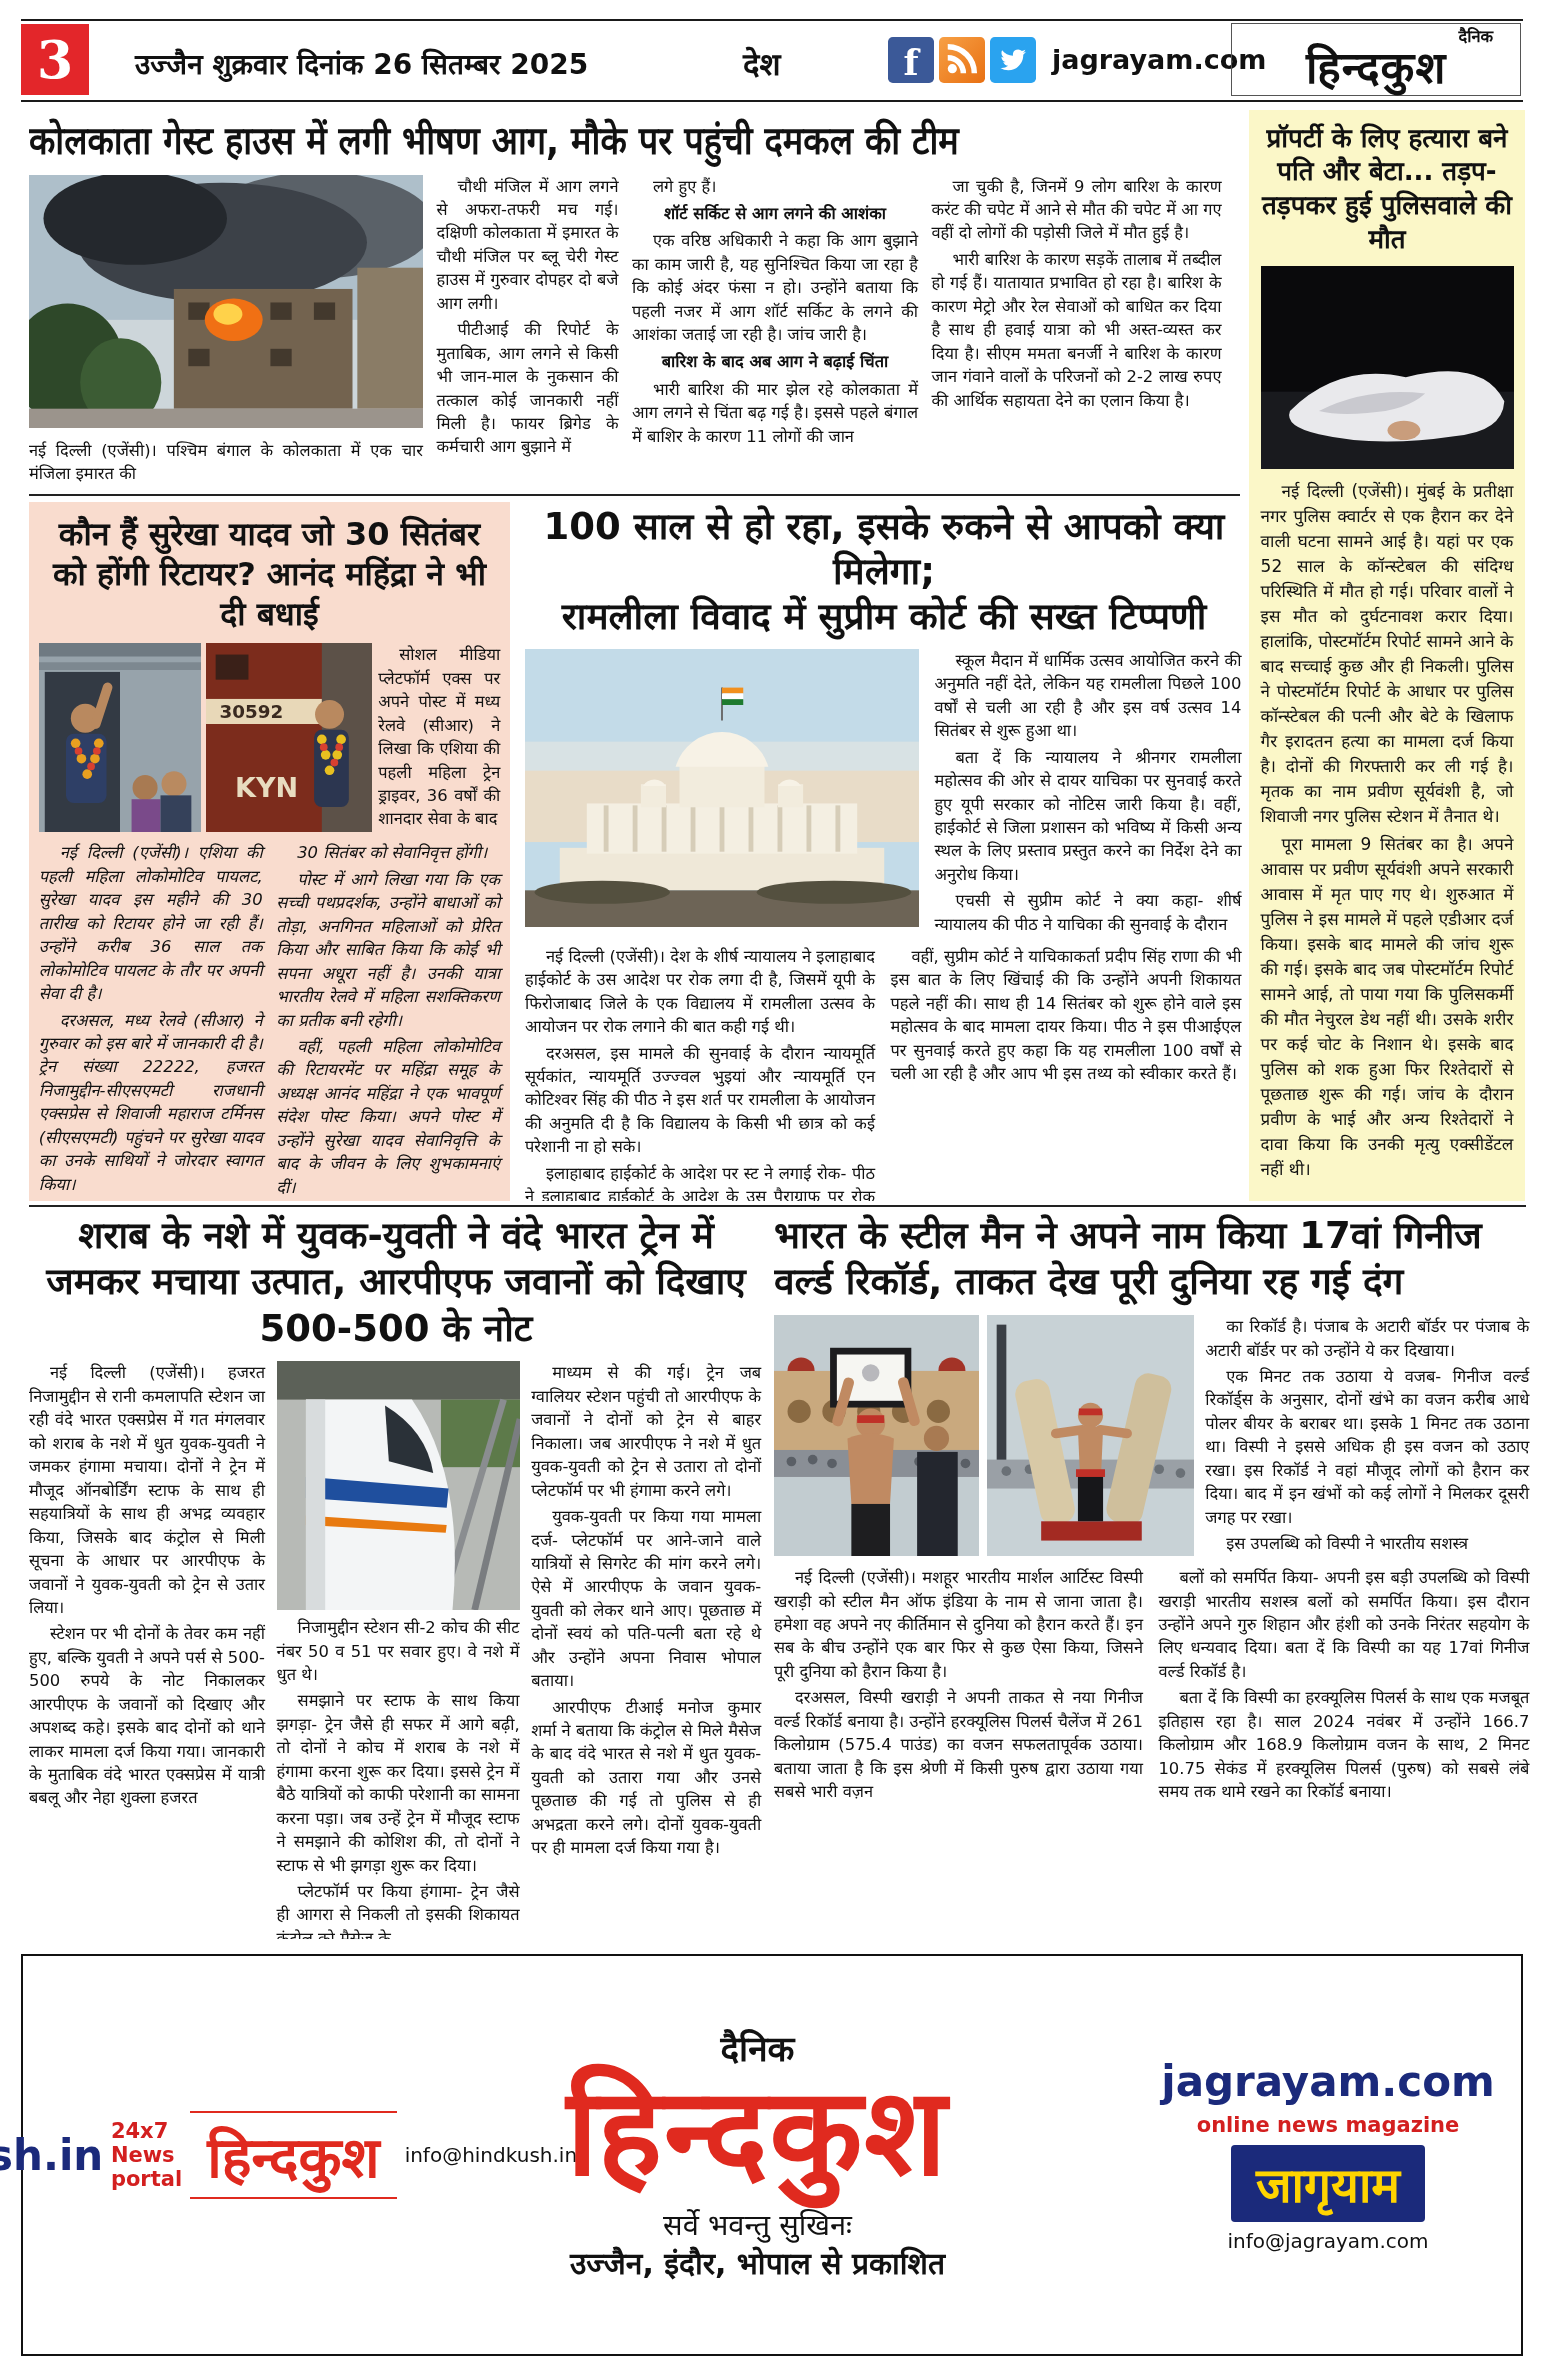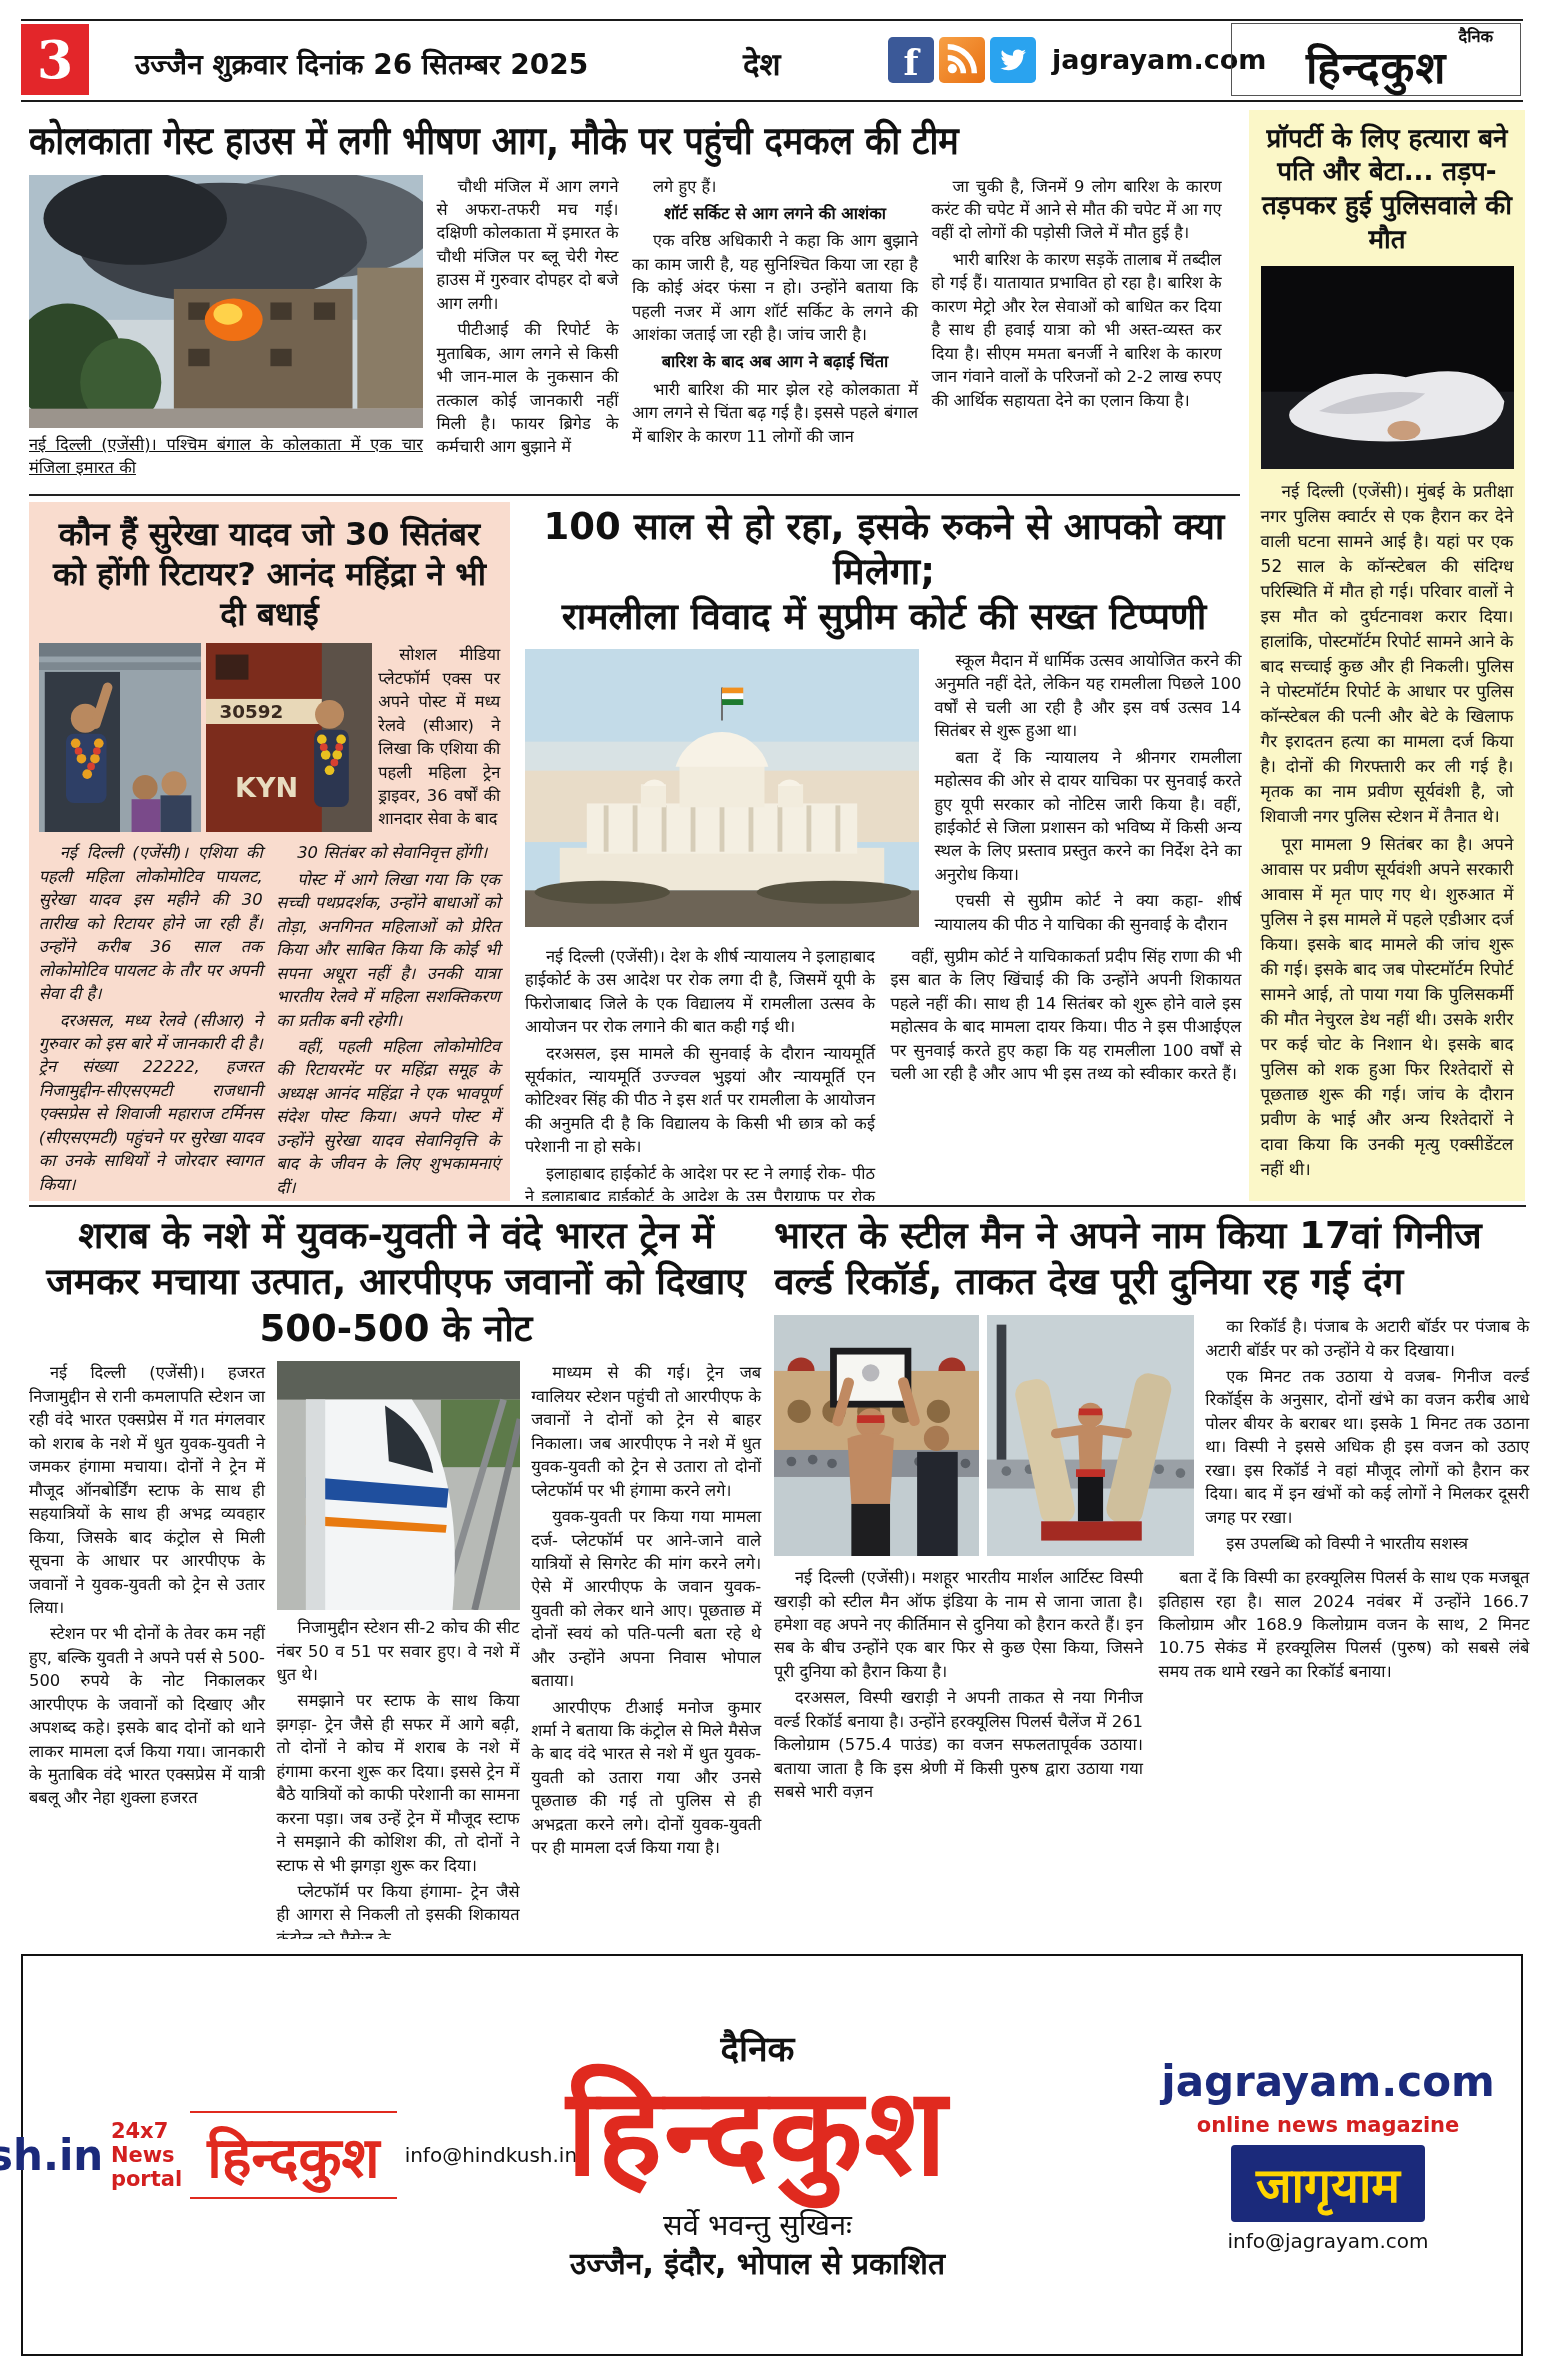--- a/index.html
+++ b/index.html
@@ -23,21 +23,21 @@
   .hdr-site{position:absolute;left:1031px;top:23px;font-size:27px;font-weight:bold;}
   .masthead-box{position:absolute;right:1.9px;top:1.9px;width:290px;height:73px;border:1.9px solid #555;
                 display:flex;flex-direction:column;align-items:center;justify-content:center;line-height:1;}
   .masthead-small{font-size:16.4px;font-weight:bold;align-self:flex-end;margin-right:27px;}
   .masthead-big{font-size:44px;font-weight:900;letter-spacing:1px;}
 
   
   .cols{display:flex;}
   .colp p{margin:0 0 2.9px;font-size:16.4px;line-height:1.43;text-align:justify;text-indent:21px;}
   .colp p.b{font-weight:bold;text-align:center;text-indent:0;margin:3.9px 0;}
-  .imgcap{font-size:16.4px;line-height:1.4;text-align:justify;margin-top:6px;text-decoration:underline;}
+  .imgcap{font-size:16.4px;line-height:1.4;text-align:justify;margin-top:12px;}
 
   
   .story-fire{position:absolute;left:29px;top:110px;width:1211px;height:384px;overflow:hidden;}
   .story-fire h1{margin:1.9px 0 9.7px;font-size:39px;font-weight:900;white-space:nowrap;
                  transform:scaleX(.88);transform-origin:left center;}
   .story-fire .cols{gap:13.5px;}
   .fi-img{width:394px;flex:none;}
   .fi-img .ph{width:394px;height:253px;}
   .fire-c1{width:182px;flex:none;}
   .fire-c2{width:286px;flex:none;}
@@ -447,20 +447,21 @@
           <p>एक मिनट तक उठाया ये वजब- गिनीज वर्ल्ड रिकॉर्ड्स के अनुसार, दोनों खंभे का वजन करीब आधे पोलर बीयर के बराबर था। इसके 1 मिनट तक उठाना था। विस्पी ने इससे अधिक ही इस वजन को उठाए रखा। इस रिकॉर्ड ने वहां मौजूद लोगों को हैरान कर दिया। बाद में इन खंभों को कई लोगों ने मिलकर दूसरी जगह पर रखा।</p>
           <p>इस उपलब्धि को विस्पी ने भारतीय सशस्त्र</p>
         </div>
     </div>
     <div class="cols row2">
       <div class="st-c1 colp">
           <p>नई दिल्ली (एजेंसी)। मशहूर भारतीय मार्शल आर्टिस्ट विस्पी खराड़ी को स्टील मैन ऑफ इंडिया के नाम से जाना जाता है। हमेशा वह अपने नए कीर्तिमान से दुनिया को हैरान करते हैं। इन सब के बीच उन्होंने एक बार फिर से कुछ ऐसा किया, जिसने पूरी दुनिया को हैरान किया है।</p>
           <p>दरअसल, विस्पी खराड़ी ने अपनी ताकत से नया गिनीज वर्ल्ड रिकॉर्ड बनाया है। उन्होंने हरक्यूलिस पिलर्स चैलेंज में 261 किलोग्राम (575.4 पाउंड) का वजन सफलतापूर्वक उठाया। बताया जाता है कि इस श्रेणी में किसी पुरुष द्वारा उठाया गया सबसे भारी वज़न</p>
         </div>
       <div class="st-c2 colp">
+          <p>बलों को समर्पित किया- अपनी इस बड़ी उपलब्धि को विस्पी खराड़ी भारतीय सशस्त्र बलों को समर्पित किया। इस दौरान उन्होंने अपने गुरु शिहान और हंशी को उनके निरंतर सहयोग के लिए धन्यवाद दिया। बता दें कि विस्पी का यह 17वां गिनीज वर्ल्ड रिकॉर्ड है।</p>
           <p>बता दें कि विस्पी का हरक्यूलिस पिलर्स के साथ एक मजबूत इतिहास रहा है। साल 2024 नवंबर में उन्होंने 166.7 किलोग्राम और 168.9 किलोग्राम वजन के साथ, 2 मिनट 10.75 सेकंड में हरक्यूलिस पिलर्स (पुरुष) को सबसे लंबे समय तक थामे रखने का रिकॉर्ड बनाया।</p>
         </div>
     </div>
   </div>
 
   <div class="footer">
     <div class="f-left">
       <div class="f-site">hindkush.in</div>
       <div class="f-tag">24x7 News portal</div>
       <div class="f-logo-red">हिन्दकुश</div>

